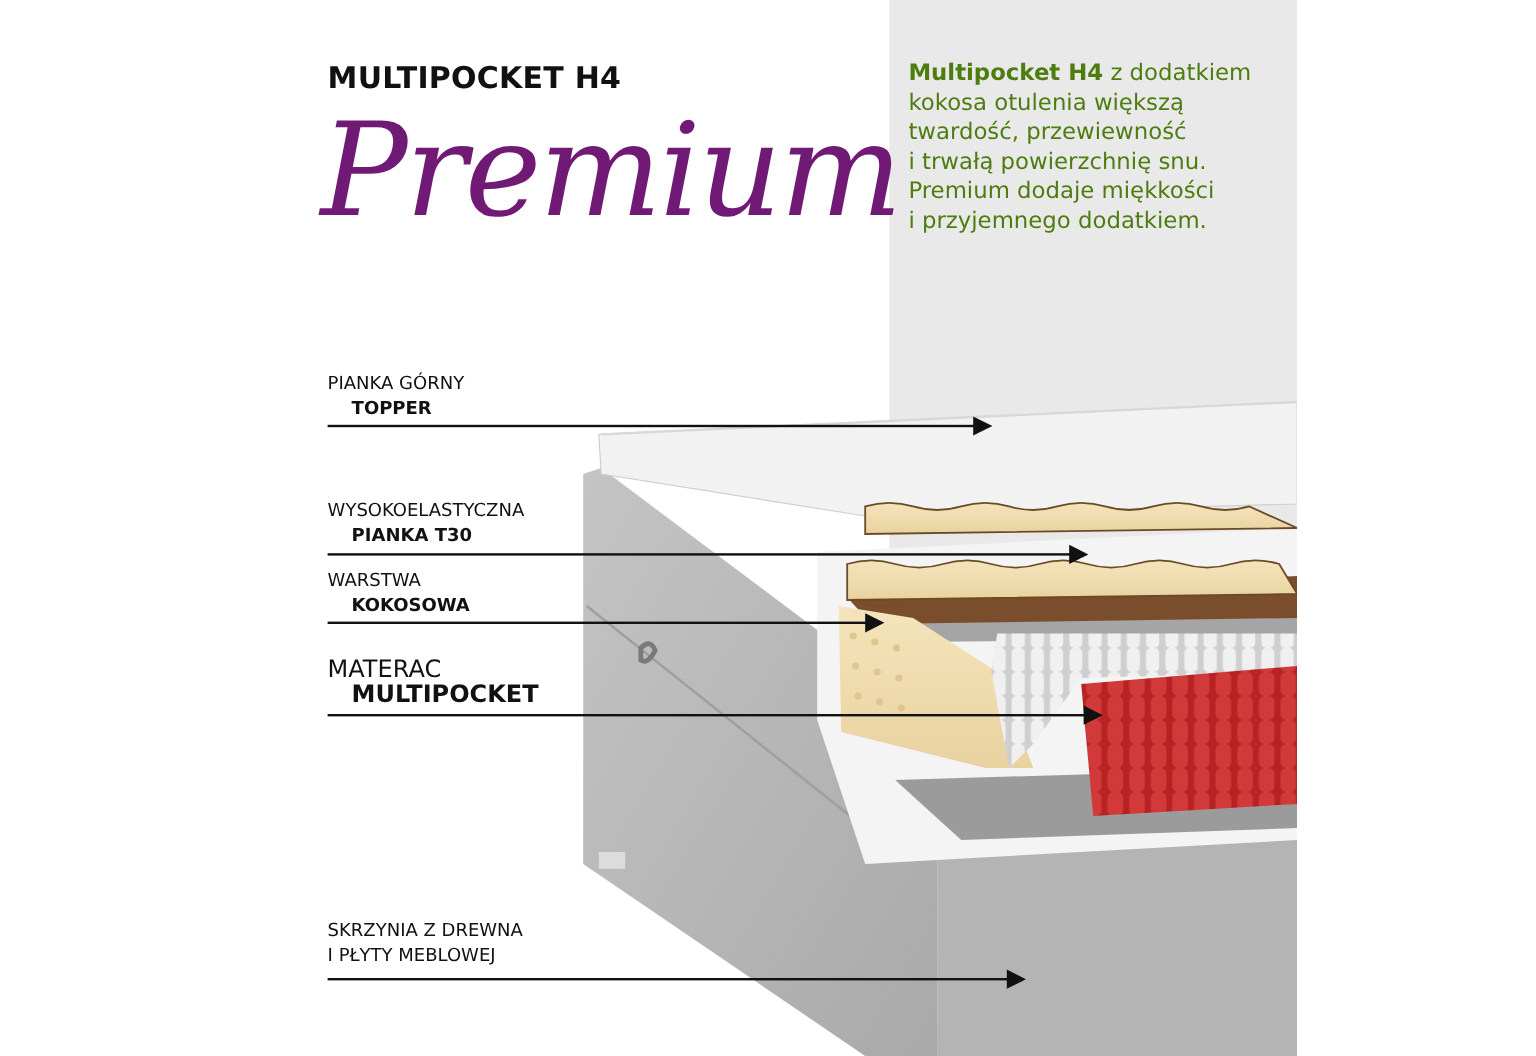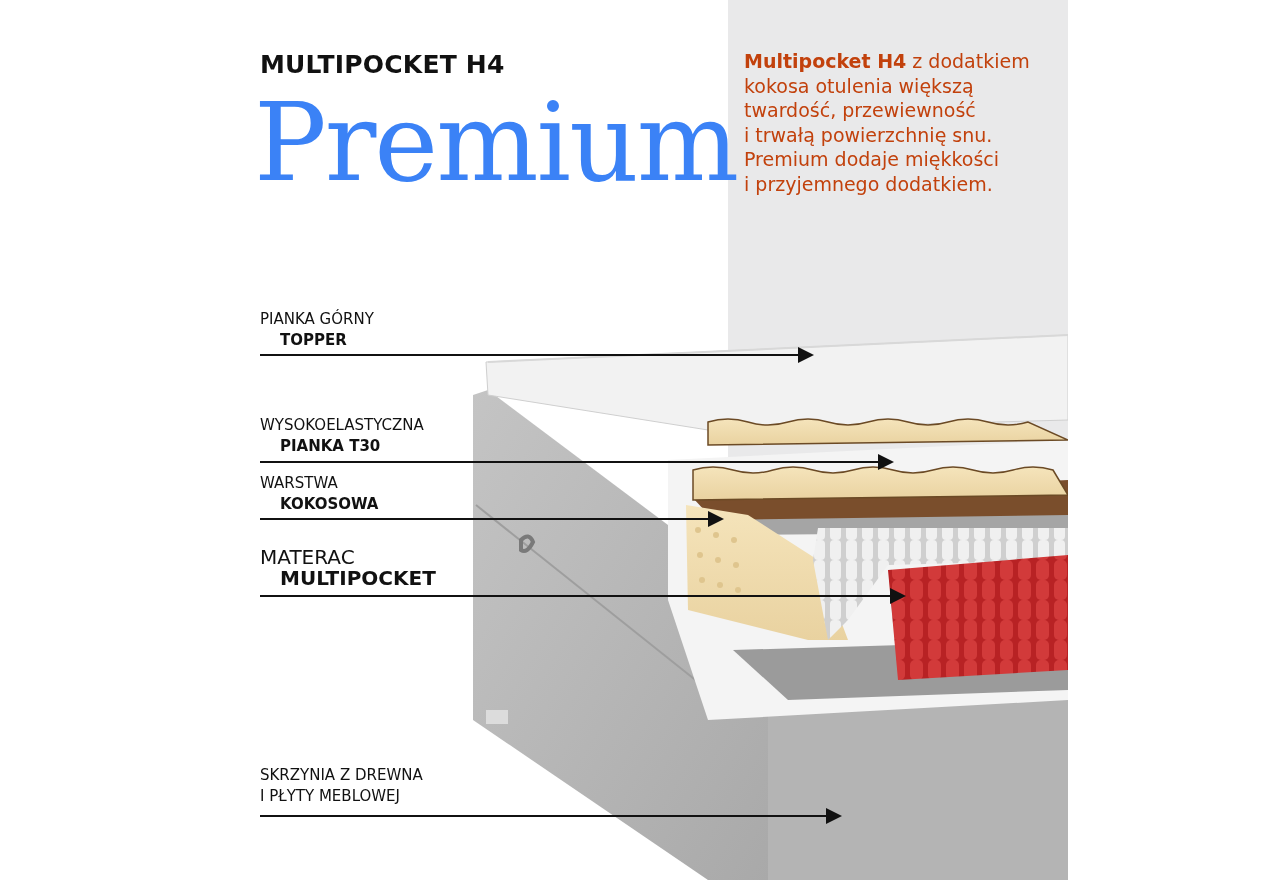--- a/index.html
+++ b/index.html
@@ -1,21 +1,21 @@
 <!DOCTYPE html>
 <html><head>
 <meta charset="utf-8">
 <style>
   html, body { margin:0; padding:0; }
   body { width:1280px; height:880px; overflow:hidden; background:#ffffff; position:relative; font-family:"Liberation Sans", sans-serif; }
-  .canvas { position:absolute; left:188px; top:0; width:880px; height:880px; background:#ffffff; overflow:hidden; }
+  .canvas { position:absolute; left:201px; top:0; width:880px; height:880px; background:#ffffff; overflow:hidden; }
   .right-panel { position:absolute; left:540px; top:0; width:340px; height:880px; background:#e9e9ea; }
   .subtitle { position:absolute; left:72px; top:50px; font-size:25px; font-weight:bold; color:#111; letter-spacing:0.2px; font-family:"DejaVu Sans", sans-serif; }
-  .title { position:absolute; left:66px; top:84px; font-size:108px; font-family:"DejaVu Serif", serif; color:#3b82f6; letter-spacing:-2px; line-height:1.1; }
-  .desc { position:absolute; left:556px; top:49px; width:320px; font-size:19px; line-height:24.5px; color:#c2410c; font-family:"DejaVu Sans", sans-serif; }
+  .title { position:absolute; left:66px; top:84px; font-size:108px; font-family:"DejaVu Serif", serif; color:#701a75; letter-spacing:-2px; line-height:1.1;font-style:italic; }
+  .desc { position:absolute; left:556px; top:49px; width:320px; font-size:19px; line-height:24.5px; color:#4d7c0f; font-family:"DejaVu Sans", sans-serif; }
   .desc b { font-weight:900; }
   .label { position:absolute; left:72px; color:#111; font-family:"DejaVu Sans", sans-serif; font-size:15px; line-height:21px; }
   .label .l2 { font-weight:bold; display:block;margin-left:20px; }
   .label .l1 { display:block; }
   .line { position:absolute; height:2px; background:#111; }
   .arrowhead { position:absolute; width:0; height:0; border-top:8px solid transparent; border-bottom:8px solid transparent; border-left:16px solid #111; }
   svg.bed { position:absolute; left:0; top:0; }
 </style>
 </head>
 <body>

